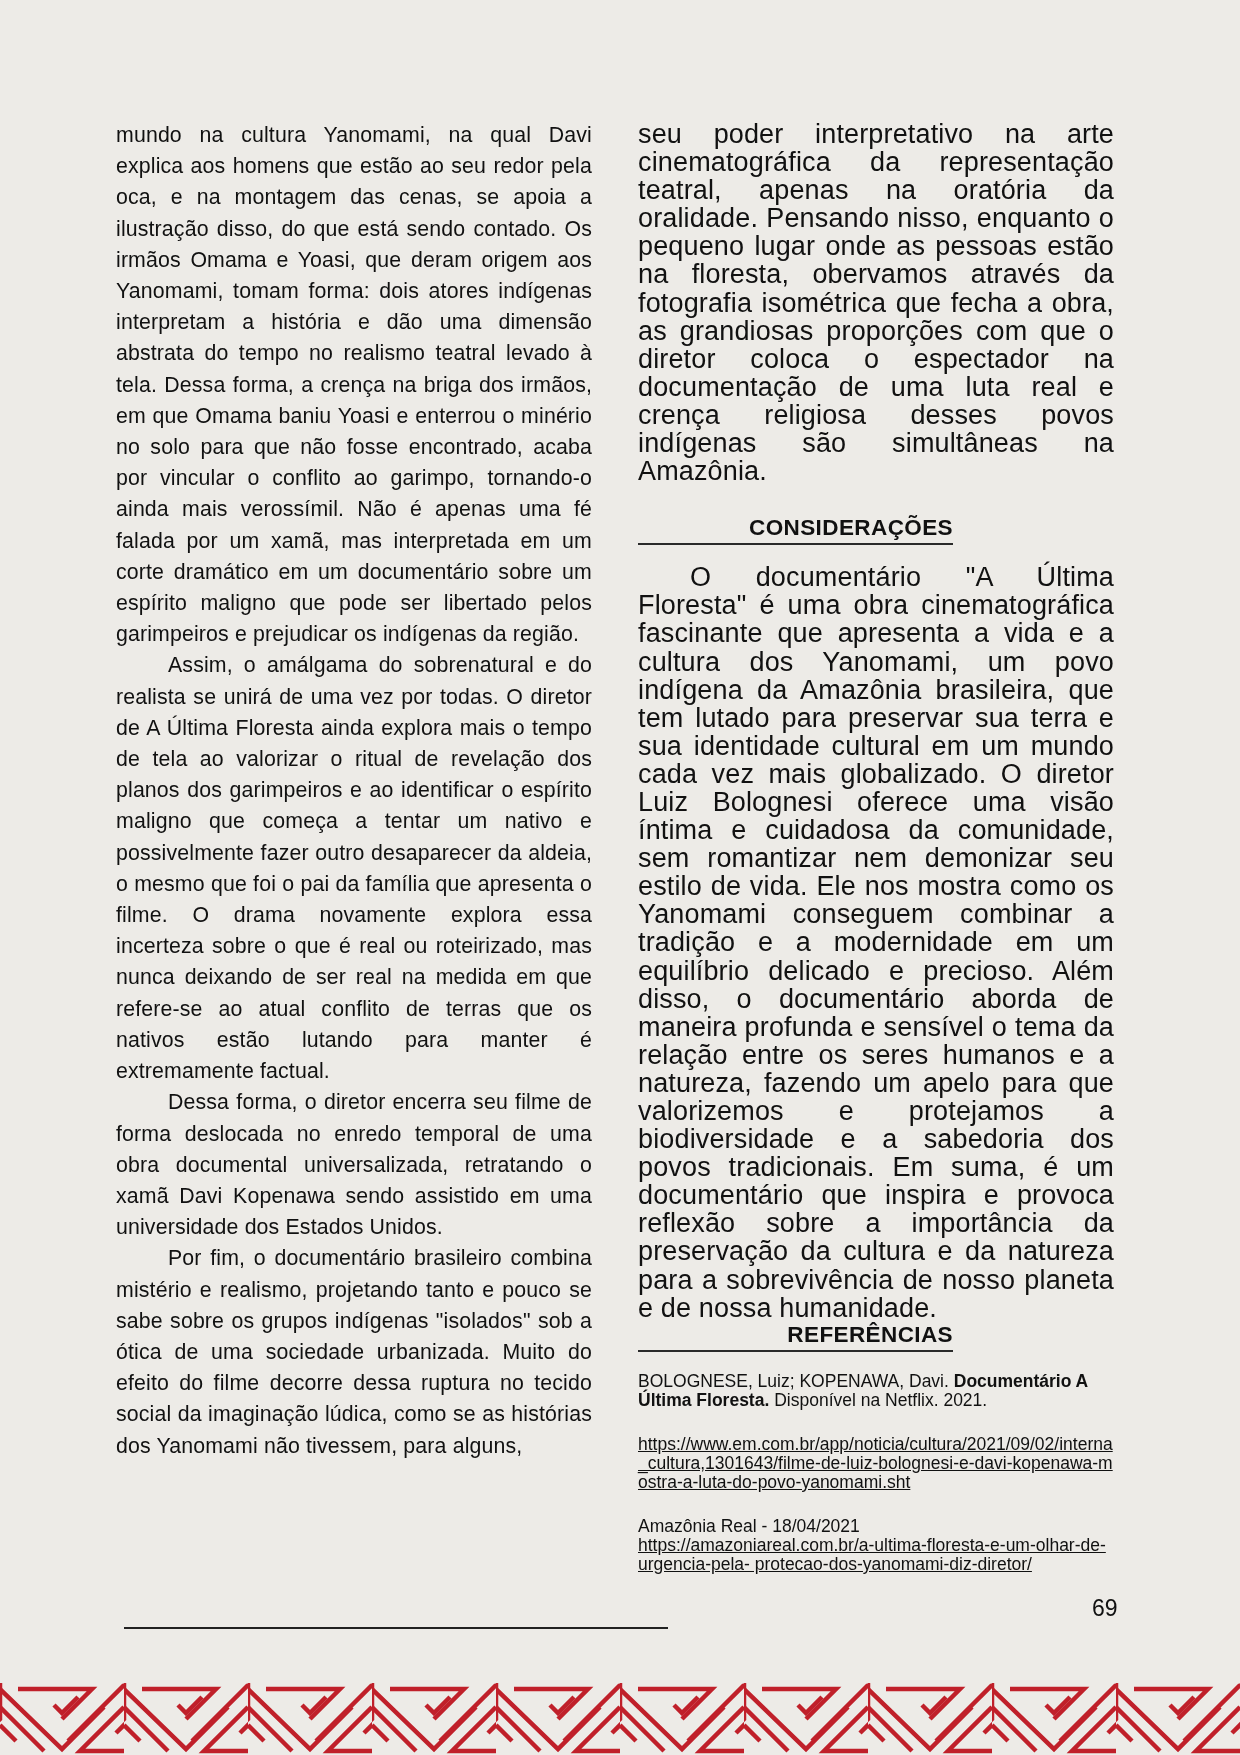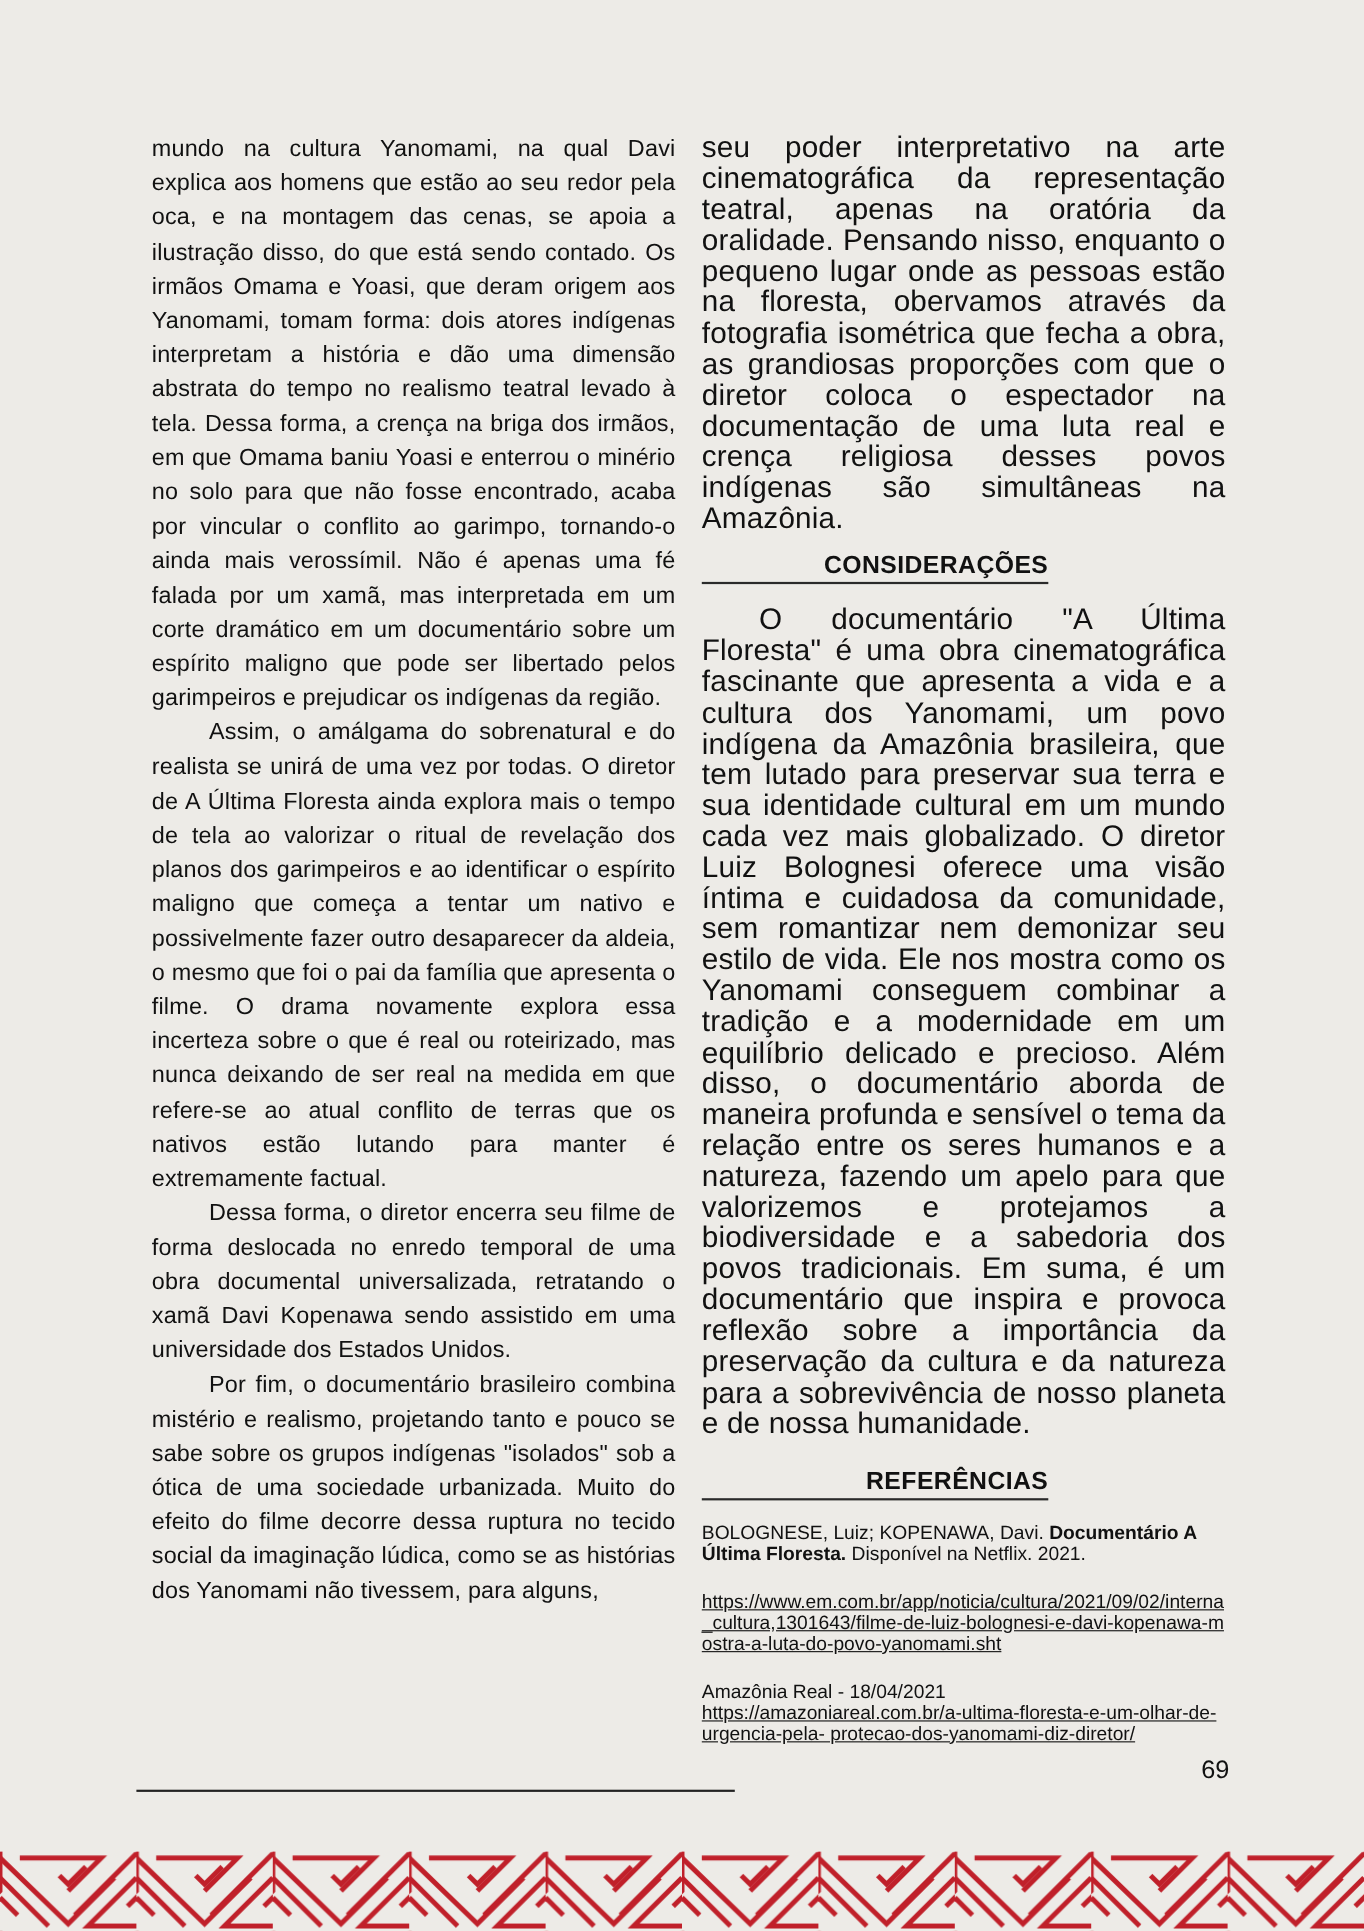--- a/index.html
+++ b/index.html
@@ -9,21 +9,21 @@
     position: relative;
     overflow: hidden;
     font-family: "Liberation Sans", "DejaVu Sans", sans-serif;
     color: #111;
   }
   .col {
     position: absolute;
     top: 120px;
     width: 476px;
   }
-  .col-left { left: 138px; }
+  .col-left { left: 116px; }
   .col-right { left: 638px; }
   .body-text {
     font-size: 21.3px;
     line-height: 31.2px;
     text-align: justify;
     margin: 0;
     letter-spacing: 0.15px;
   }
   .col-left .body-text { line-height: 31.2px; }
   .col-right .body-text { font-size: 27px; line-height: 28.1px; }
@@ -31,24 +31,24 @@
   .section-heading {
     width: 315px;
     border-bottom: 2px solid #2a2a2a;
     text-align: right;
     font-weight: bold;
     font-size: 22.5px;
     letter-spacing: 0.4px;
     padding-bottom: 2px;
     margin: 0;
   }
-  .h-consid { margin-top: 16px; }
+  .h-consid { margin-top: 30px; }
   .consid-text { margin-top: 18px; }
   .consid-text p { font-size: 21px; line-height: 26.6px; }
-  .h-ref { margin-top: 26px; }
+  .h-ref { }
   .refs { margin-top: 20px; font-size: 17.5px; line-height: 19px; }
   .refs p { margin: 0 0 25px 0; }
   .refs a { color: #111; text-decoration: underline; word-break: break-all; }
   .refs b { font-weight: bold; }
   .footnote-rule {
     position: absolute;
     left: 124px; top: 1627px;
     width: 544px; height: 0;
     border-top: 2px solid #222;
   }

